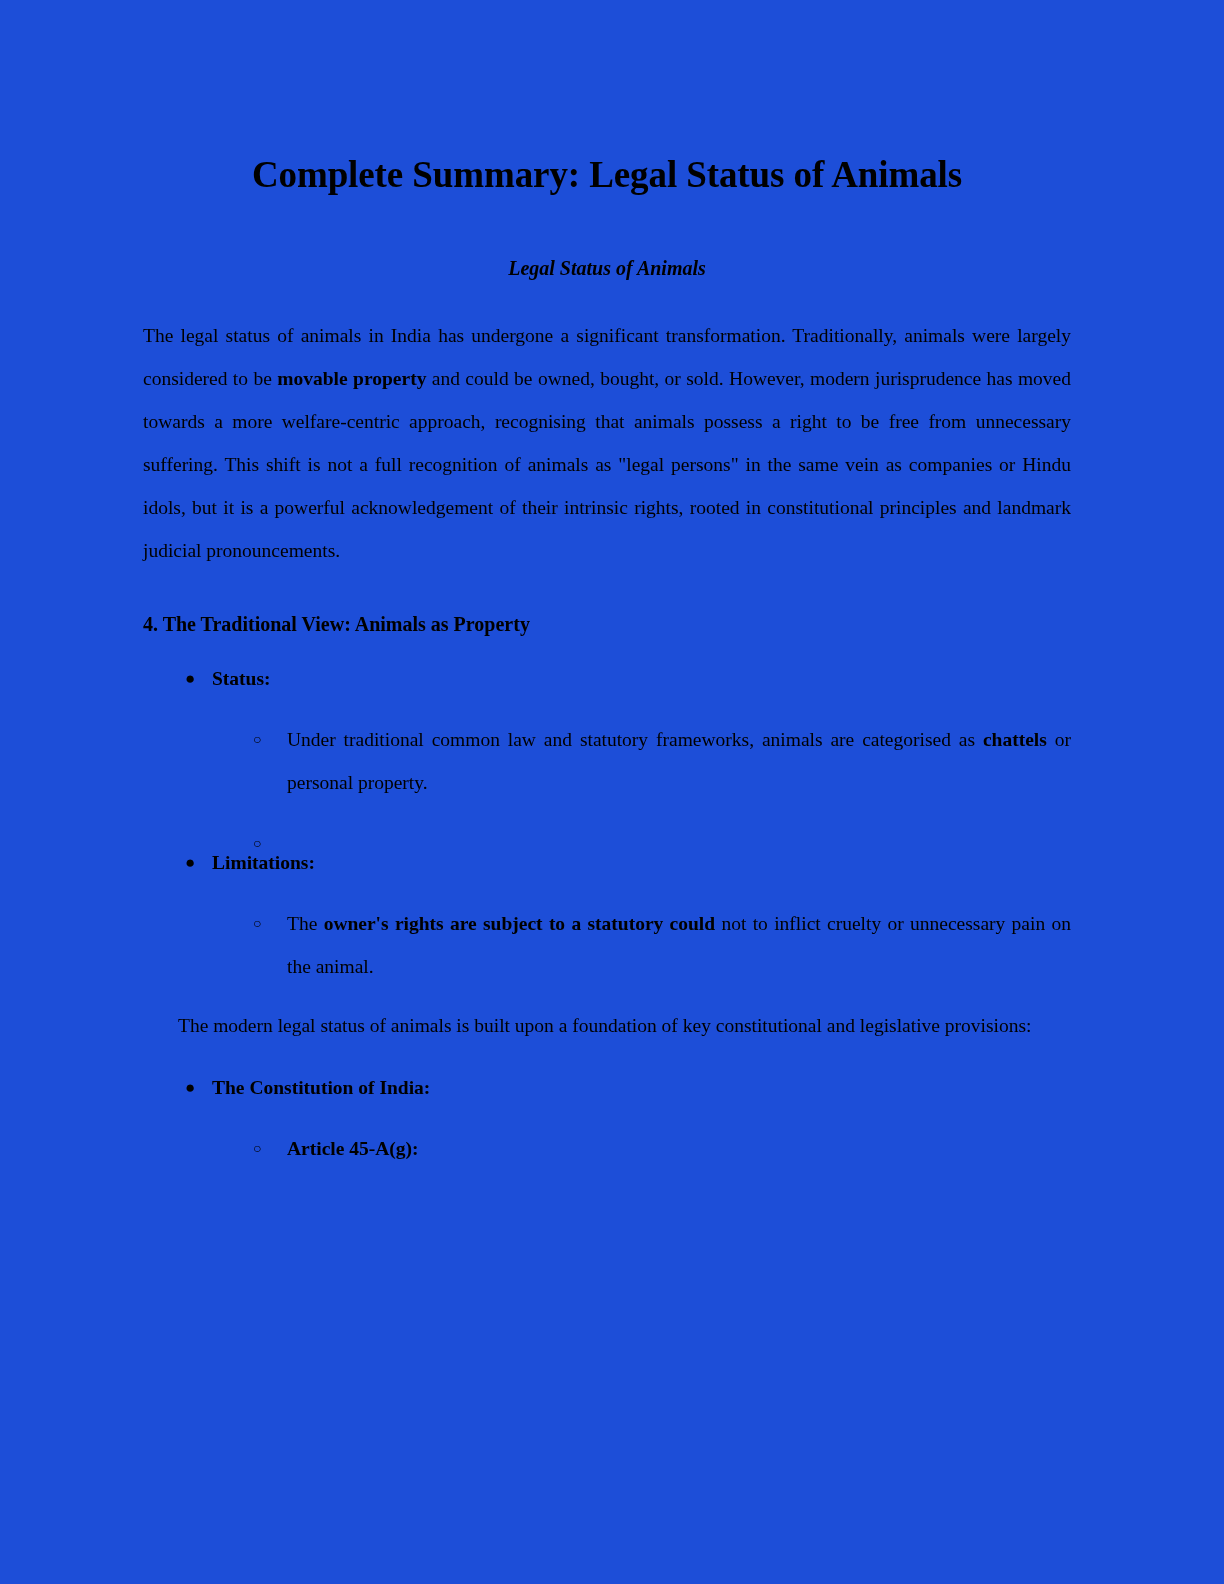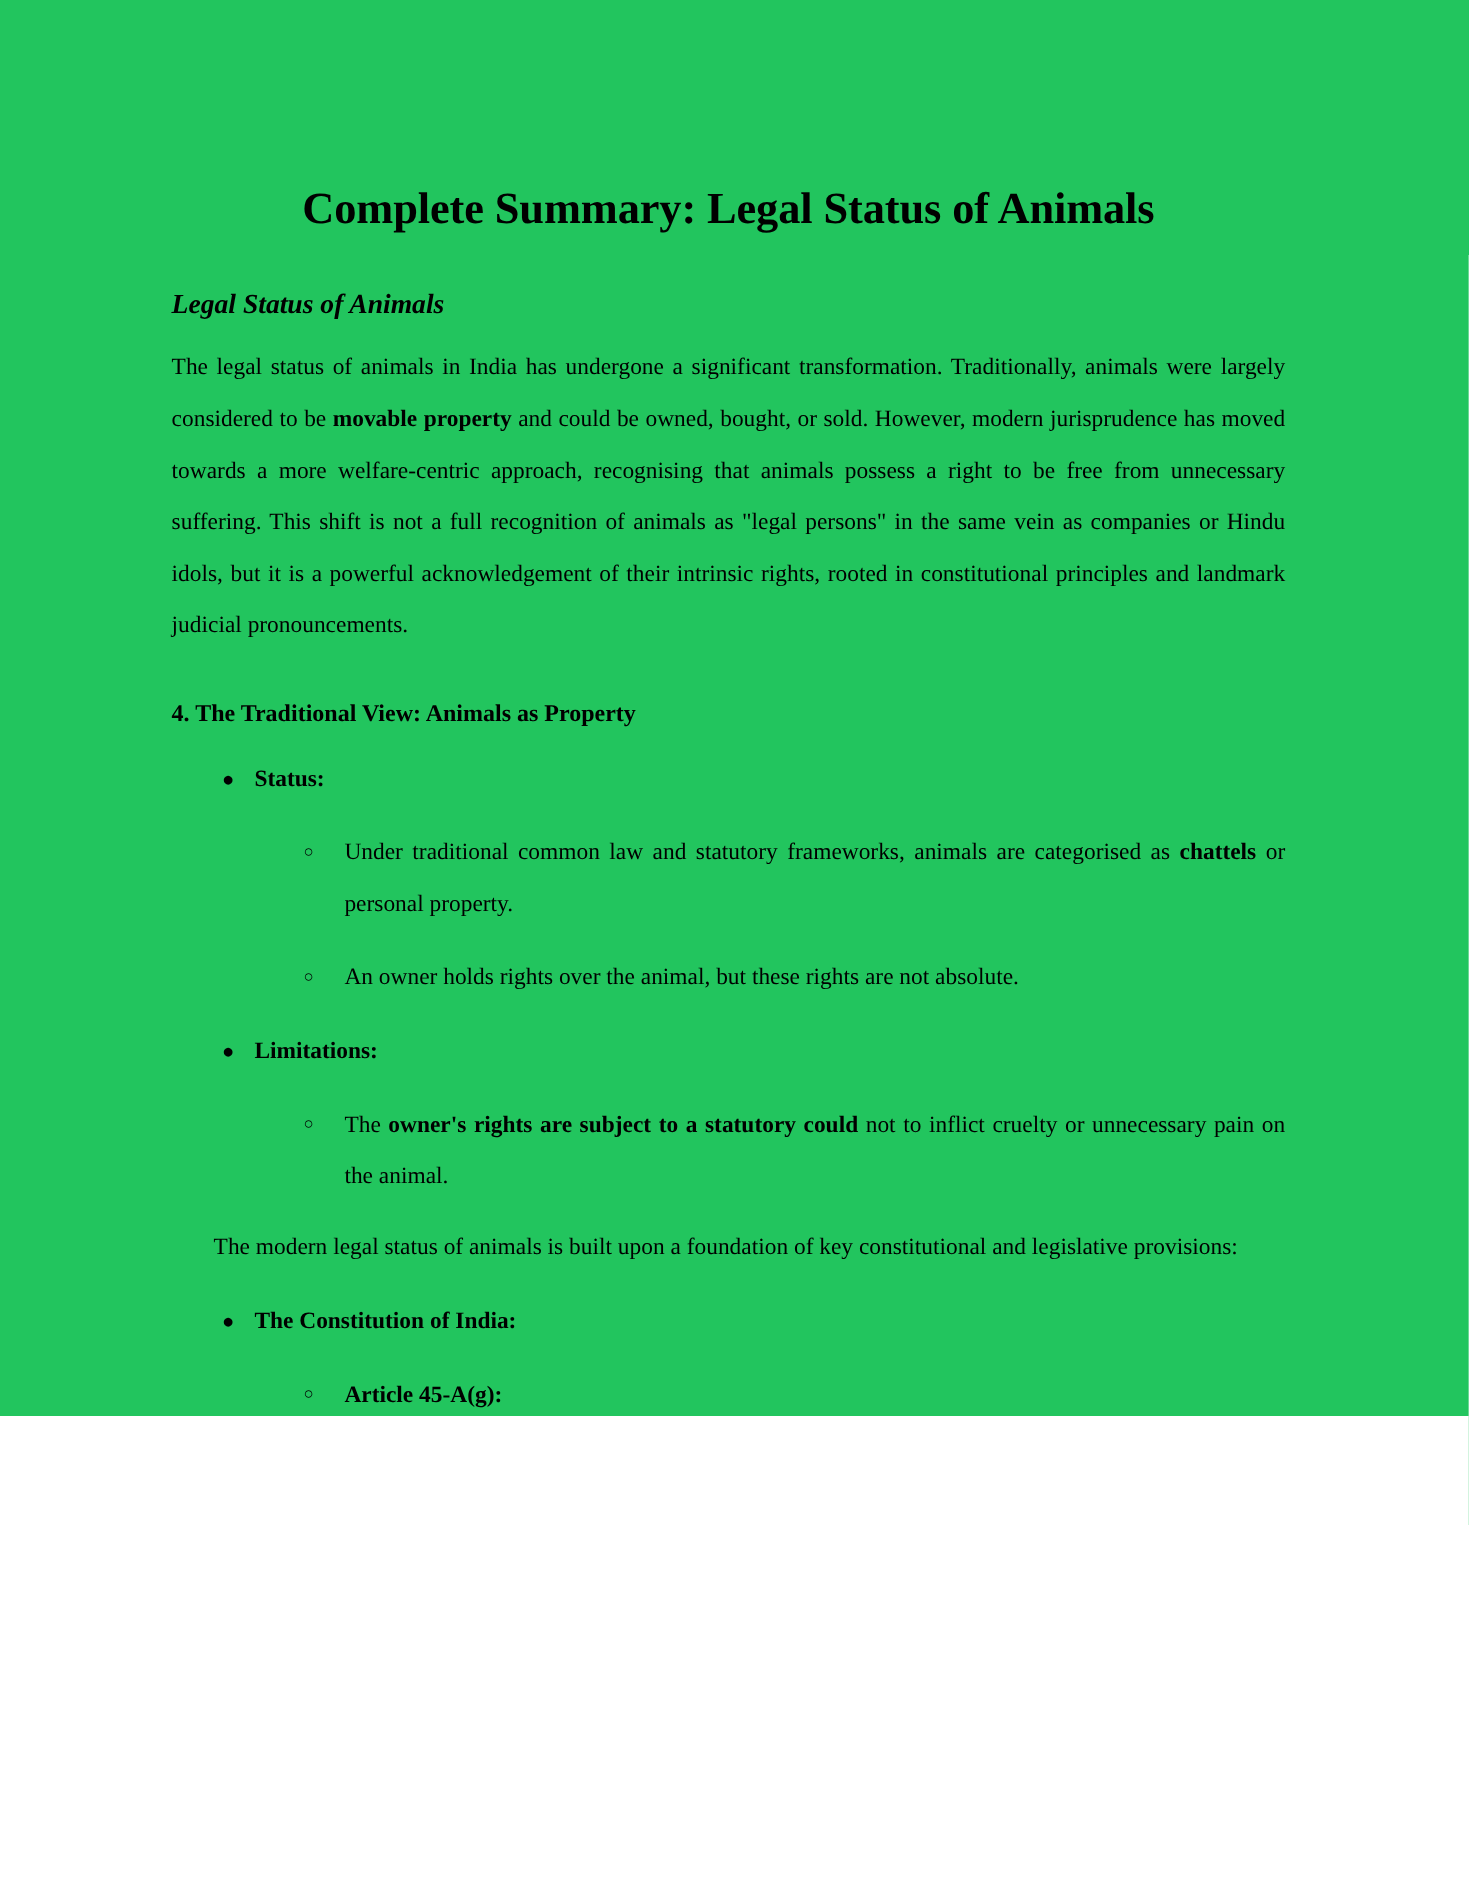--- a/index.html
+++ b/index.html
@@ -7,22 +7,22 @@
     padding: 0;
     background: #ffffff;
   }
   body {
     font-family: "Liberation Serif", "DejaVu Serif", serif;
     color: #000000;
   }
   .page {
     position: relative;
     width: 1224px;
-    height: 1180px;
-    background: #22c55e;
+    height: 1584px;
+    background: #1d4ed8;
     box-sizing: border-box;
     padding: 0;
     overflow: hidden;
   }
   .content {
     position: absolute;
     left: 143px;
     top: 0;
     width: 928px;
   }
@@ -31,24 +31,25 @@
     font-size: 37px;
     font-weight: bold;
     text-align: center;
     line-height: 1.15;
     margin: 0;
     padding-top: 154px;
     letter-spacing: -0.1px;
   }
 
   .doc-subtitle {
-    font-size: 23px;
+    font-size: 20px;
     font-weight: bold;
     font-style: italic;
-    margin: 0;
+    text-align: center;
+    margin: 16px;
     padding-top: 43px;
     line-height: 1.2;
   }
 
   .heading {
     font-size: 20px;
     font-weight: bold;
     line-height: 1.35;
     margin: 0;
     padding-top: 39px;
@@ -135,21 +136,20 @@
       <span><b>Status:</b></span>
     </p>
 
     <p class="lvl2">
       <span class="bullet">○</span>
       <span><span>Under traditional common law and statutory frameworks, animals are categorised as </span><b>chattels</b><span> or personal property.</span></span>
     </p>
 
     <p class="lvl2">
       <span class="bullet">○</span>
-      <span><span>An owner holds rights over the animal, but these rights are not absolute.</span></span>
     </p>
 
     <p class="lvl1">
       <span class="bullet">●</span>
       <span><b>Limitations:</b></span>
     </p>
 
     <p class="lvl2">
       <span class="bullet">○</span>
       <span><span>The </span><b>owner's rights are subject to a statutory could</b><span> not to inflict cruelty or unnecessary pain on the animal.</span></span>

